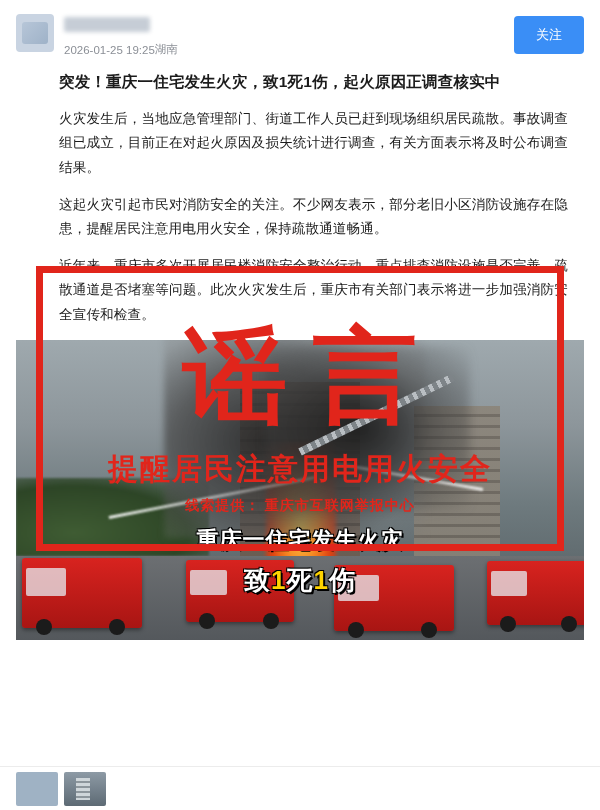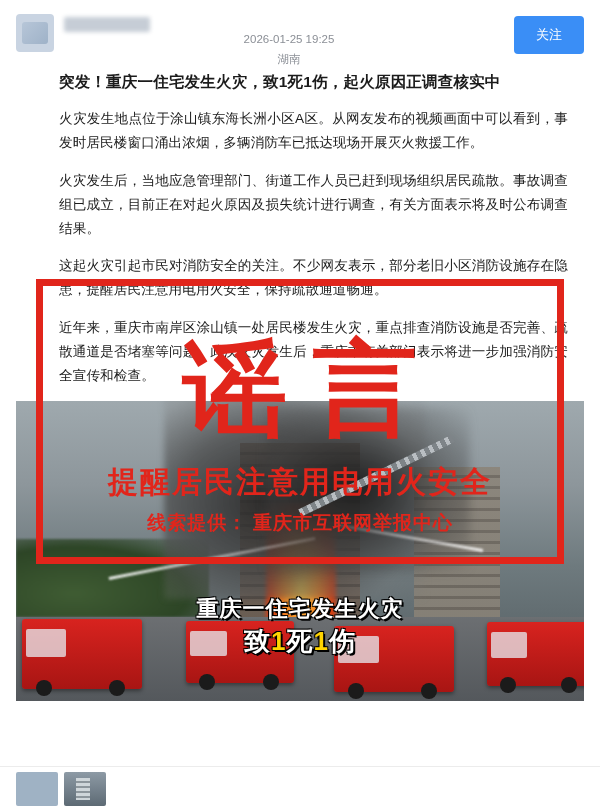--- a/index.html
+++ b/index.html
@@ -53,26 +53,25 @@
     width: 86px;
     background: #c6cdd6;
     border-radius: 2px;
     color: transparent;
     font-size: 13px;
     overflow: hidden;
     vertical-align: middle;
     filter: blur(2.2px);
   }
   .meta-row {
+    margin-top: 9px;
     font-size: 11.5px;
     color: #8b8f96;
     display: flex;
     align-items: center;
-    gap: 7px;
-    flex-direction: column;
   }
   .meta-loc { color: #8b8f96; font-family: Liberation Serif, serif; }
   .follow-btn {
     flex: 0 0 auto;
     margin-top: 2px;
     background: #3a8ef6;
     color: #fff;
     border: none;
     border-radius: 4px;
     font-size: 13px;
@@ -217,28 +216,28 @@
     left: 0; right: 0;
     bottom: 14%;
     text-align: center;
     color: #fff;
     font-weight: bold;
     text-shadow: 2px 2px 0 #000, -1px -1px 0 #000, 1px -1px 0 #000, -1px 1px 0 #000;
     line-height: 1.35;
     letter-spacing: 1px;
   }
   .img-caption .l1 { font-size: 22px; display: block; }
-  .img-caption .l2 { font-size: 26px; display: block; margin-top: 0; }
+  .img-caption .l2 { font-size: 26px; display: block; margin-top: 8px; }
   .img-caption .l2 .num { color: #ffd400; }
 
   
   .stamp {
     position: absolute;
     left: 36px;
-    top: 279px;
+    top: 266px;
     width: 528px;
     height: 285px;
     border: 7px solid #e1251b;
     pointer-events: none;
     z-index: 40;
     padding-left: 25px;
   }
   .stamp-word {
     position: absolute;
     left: 50%;
@@ -264,21 +263,21 @@
     letter-spacing: 2px;
     white-space: nowrap;
     font-family: "Liberation Serif", serif;
   }
   .stamp-line3 {
     position: absolute;
     left: 50%;
     top: 224px;
     transform: translateX(-50%);
     color: #e1251b;
-    font-size: 19px;
+    font-size: 14px;
     font-weight: bold;
     letter-spacing: 1px;
     white-space: nowrap;
     font-family: "Liberation Serif", serif;
   }
 
   
   .thumbs {
     position: absolute;
     left: 0; bottom: 0;
@@ -319,24 +318,23 @@
       <div class="meta-row">
         <span>2026-01-25 19:25</span>
         <span class="meta-loc">湖南</span>
       </div>
     </div>
     <button class="follow-btn">关注</button>
   </div>
 
   <div class="article">
     <div class="title">突发！重庆一住宅发生火灾，致1死1伤，起火原因正调查核实中</div>
-    <p class="para">火灾发生地点位于涂山镇东海长洲小区A区。从网友发布的视频画面中可以看到，事发时居民楼窗口涌出浓烟，多辆消防车已抵达现场开展灭火救援工作。</p>
     <p class="para">火灾发生后，当地应急管理部门、街道工作人员已赶到现场组织居民疏散。事故调查组已成立，目前正在对起火原因及损失统计进行调查，有关方面表示将及时公布调查结果。</p>
     <p class="para">这起火灾引起市民对消防安全的关注。不少网友表示，部分老旧小区消防设施存在隐患，提醒居民注意用电用火安全，保持疏散通道畅通。</p>
-    <p class="para">近年来，重庆市南岸区涂山镇一处居民楼发生火灾，重点排查消防设施是否完善、疏散通道是否堵塞等问题。此次火灾发生后，重庆市有关部门表示将进一步加强消防安全宣传和检查。</p>
+    <p class="para">近年来，重庆市多次开展居民楼消防安全整治行动，重点排查消防设施是否完善、疏散通道是否堵塞等问题。此次火灾发生后，重庆市有关部门表示将进一步加强消防安全宣传和检查。</p>
   </div>
 
   <div class="photo">
     <div class="sky"></div>
     <div class="trees"></div>
     <div class="building"></div>
     <div class="building2"></div>
     <div class="fire"></div>
     <div class="smoke"></div>
     <div class="smoke2"></div>

